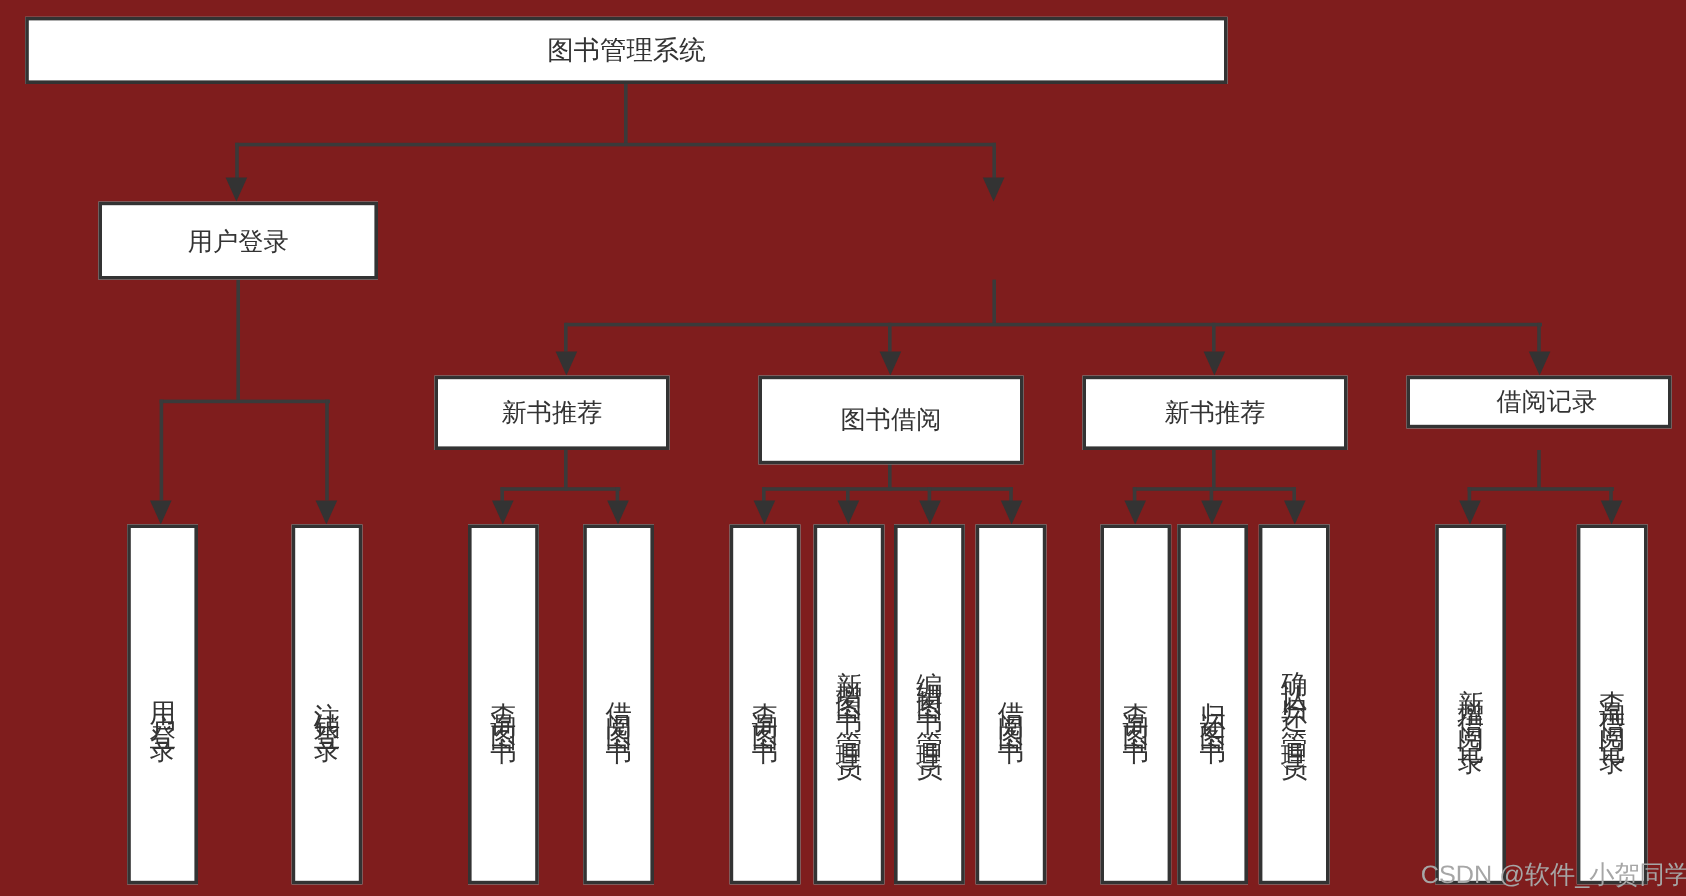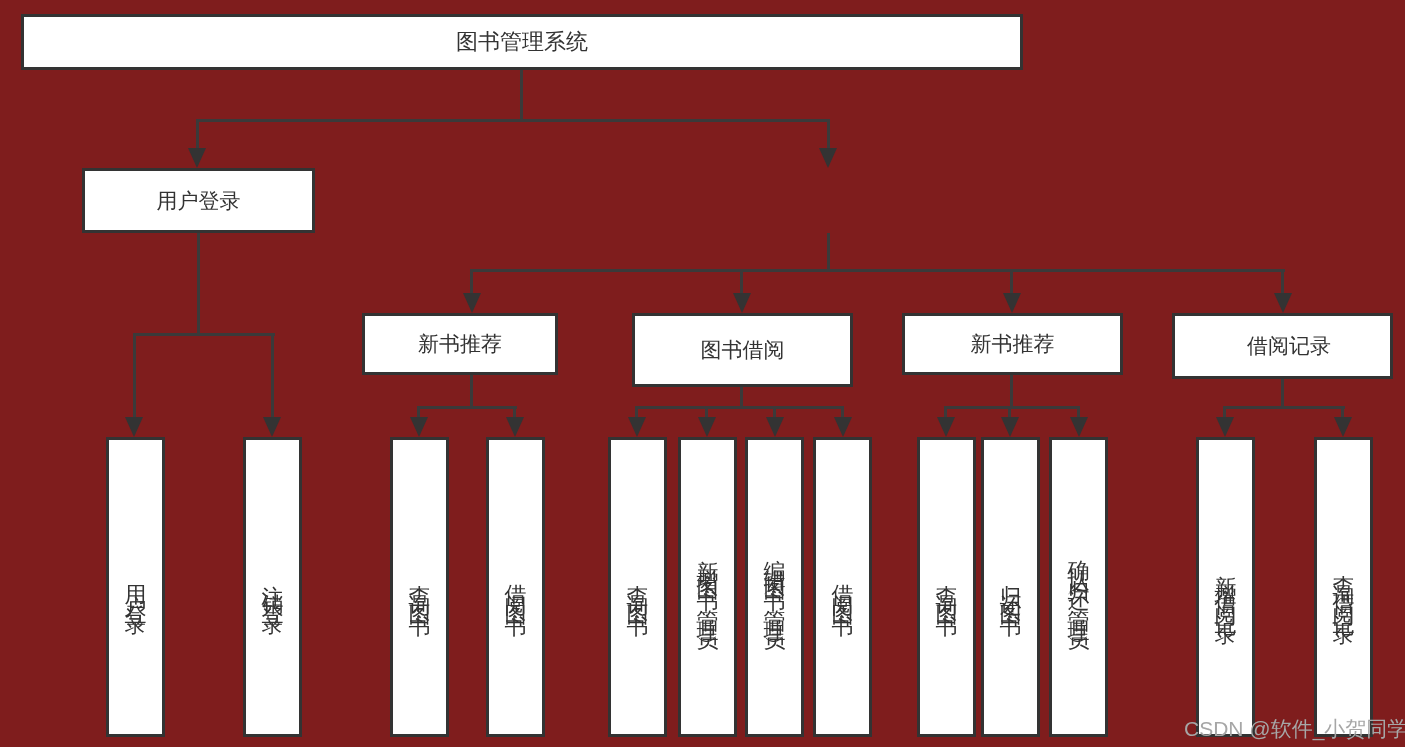--- a/index.html
+++ b/index.html
@@ -100,21 +100,21 @@
 
   <div class="box" style="left:362px; top:313px; width:196px; height:62px;">
     <span class="lbl">新书推荐</span>
   </div>
   <div class="box" style="left:632px; top:313px; width:221px; height:74px;">
     <span class="lbl">图书借阅</span>
   </div>
   <div class="box" style="left:902px; top:313px; width:221px; height:62px;">
     <span class="lbl">新书推荐</span>
   </div>
-  <div class="box" style="left:1172px; top:313px; width:221px; height:66px;padding-left:13px;">
+  <div class="box" style="left:1172px; top:313px; width:221px; height:44px;padding-left:13px;">
     <span class="lbl">借阅记录</span>
   </div>
 
   <div class="line" style="left:470px; top:375px; width:3px; height:34px;"></div>
   <div class="line" style="left:417px; top:406px; width:100px; height:3px;"></div>
   <div class="line" style="left:417px; top:406px; width:3px; height:13px;"></div>
   <div class="line" style="left:513px; top:406px; width:3px; height:13px;"></div>
   <div class="arrow" style="left:410px; top:417px;"></div>
   <div class="arrow" style="left:506px; top:417px;"></div>
 

